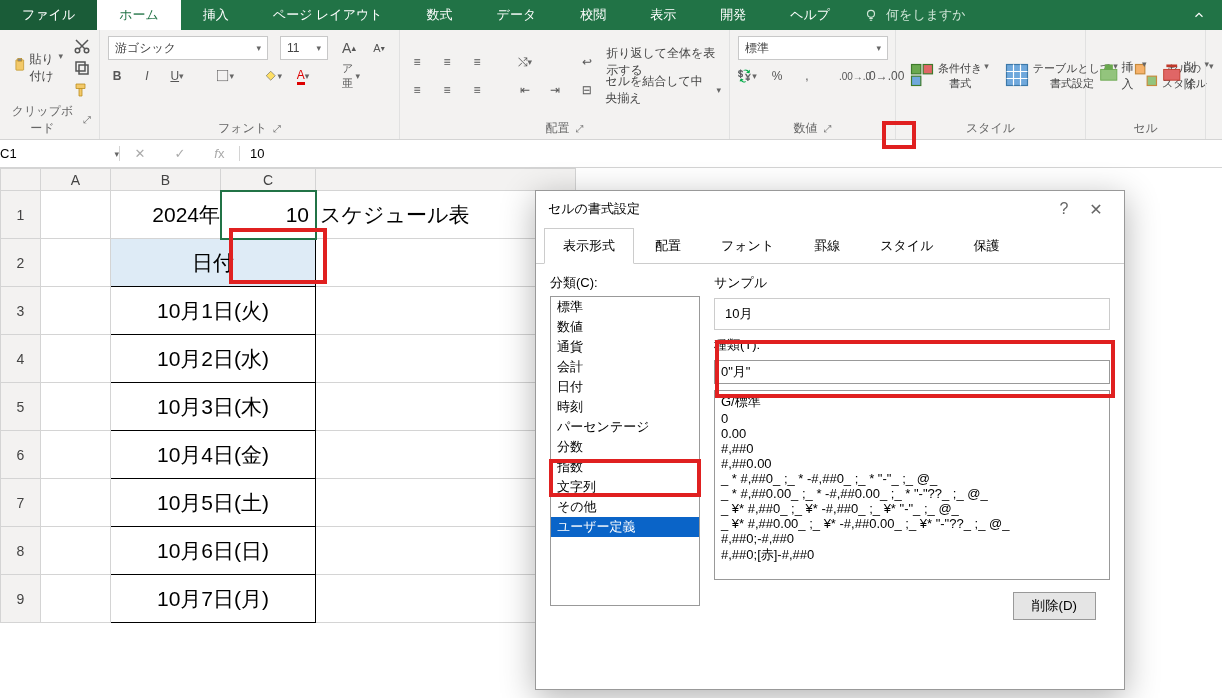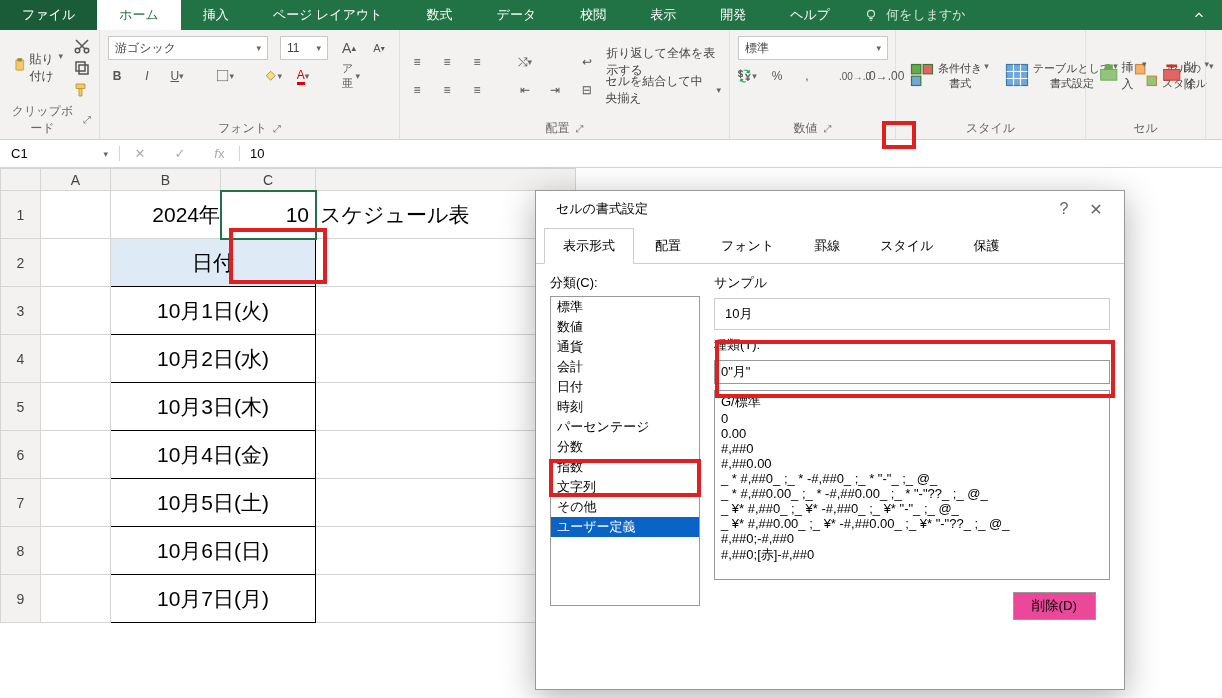--- a/index.html
+++ b/index.html
@@ -25,56 +25,56 @@
 .btn-big svg { width: 28px; height: 28px; }
 .dd { font-size: 9px; color: #666; }
 .combo { border: 1px solid #c8c8c8; background: #fff; height: 24px; display: flex; align-items: center; padding: 0 6px; gap: 6px; }
 .icon-row { display: flex; gap: 12px; align-items: center; height: 24px; }
 .icon-sm { width: 18px; height: 18px; display:flex; align-items:center; justify-content:center; color:#555; }
 .stack { display:flex; flex-direction:column; gap:4px; }
 .red-box { position: absolute; border: 4px solid #e02020; pointer-events: none; z-index: 50; }
 
 
 .fbar-row { height: 28px; background: #fff; border-bottom: 1px solid #d4d4d4; display: flex; align-items: center; font-size: 13px; }
-.namebox { width: 120px; border-right: 1px solid #d4d4d4; padding: 0 11px; display:flex; align-items:center; justify-content:space-between; }
+.namebox { width: 120px; border-right: 1px solid #d4d4d4; padding: 0 0; display:flex; align-items:center; justify-content:space-between; }
 .fbar-icons { width: 120px; display:flex; align-items:center; justify-content: space-around; color:#aaa; border-right:1px solid #d4d4d4; }
 .fbar { flex:1; padding: 0 10px; }
 
 
 .sheet-area { position: relative; background:#fff; height: calc(698px - 30px - 110px - 28px); overflow:hidden;}
 table.sheet { border-collapse: collapse; font-size: 16px; }
 .sheet th, .sheet td { border: 1px solid #d4d4d4; }
 .sheet thead th { background: #f3f2f1; font-weight: normal; font-size: 14px; color:#444; }
 .colA { width: 70px; } .colB { width: 110px; } .colC { width: 95px; } .colRest { width: 260px; }
 .sheet tbody th { background: #f3f2f1; font-weight: normal; width: 40px; font-size: 14px; color:#444; }
 .sheet tbody td { height: 48px; font-size: 21px; text-align: center; }
 .corner { background:#f3f2f1; width:40px; height:22px; }
 .sel-cell { outline: 2px solid #217346; outline-offset: -1px; background: #fff; }
 .hdr-row td { background: #deebf6 !important; font-size: 21px; }
 
 
 .dialog { position: absolute; left: 535px; top: 190px; width: 590px; height: 500px; background: #fff; border: 1px solid #999; box-shadow: 0 8px 32px rgba(0,0,0,0.3); z-index: 40; font-size: 13px; }
 .dlg-title { height: 36px; display:flex; align-items:center; padding: 0 12px; }
-.dlg-title .t { flex:1;margin-left:8px; }
+.dlg-title .t { flex:1; }
 .dlg-title .q, .dlg-title .x { width: 32px; text-align: center; font-size: 16px; color:#666; }
 .dlg-tabs { display:flex; gap: 2px; padding: 0 8px; border-bottom: 1px solid #ccc; }
 .dlg-tab { padding: 8px 18px; border: 1px solid transparent; position: relative; bottom: -1px; }
 .dlg-tab.active { border: 1px solid #ccc; border-bottom: 1px solid #fff; background:#fff; }
 .dlg-body { padding: 10px 14px; display: flex; gap: 14px; }
 .cat-col { width: 150px; }
 .cat-list { border: 1px solid #999; height: 310px; overflow-y: scroll; font-size: 13px; }
 .cat-list div { padding: 1px 6px; }
 .cat-list div.sel { background: #0a64c8; color: #fff; }
 .right-col { flex:1; display:flex; flex-direction:column; gap: 6px; }
 .sample-box { border: 1px solid #ccc; padding: 6px 10px; }
 .type-input { width: 100%; border: 1px solid #999; height: 24px; padding: 0 6px; font-size: 13px; }
 .fmt-list { border: 1px solid #999; height: 190px; overflow-y: scroll; font-size: 13px; padding: 2px; }
 .fmt-list div { padding: 0 4px; }
 .dlg-foot { text-align: right; padding: 6px 14px 0 0; }
-.dlg-foot button { padding: 4px 18px; border: 1px solid #999; background: #ec4899; }
+.dlg-foot button { padding: 4px 18px; border: 1px solid #999; background: #e5e5e5; }
 .dlg-hint { padding: 12px 14px; font-size: 13px; color:#444; }
 </style>
 </head>
 <body>
 
 <div class="titlebar">
   <div class="tab file">ファイル</div>
   <div class="tab active">ホーム</div>
   <div class="tab">挿入</div>
   <div class="tab">ページ レイアウト</div>

